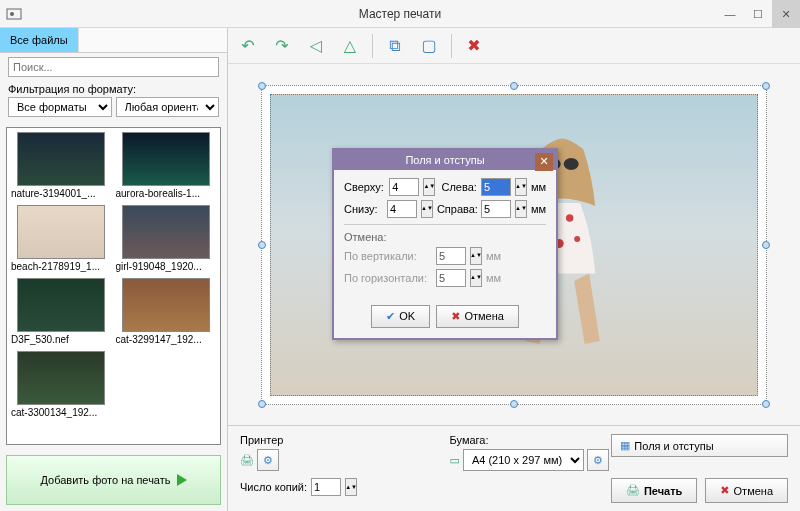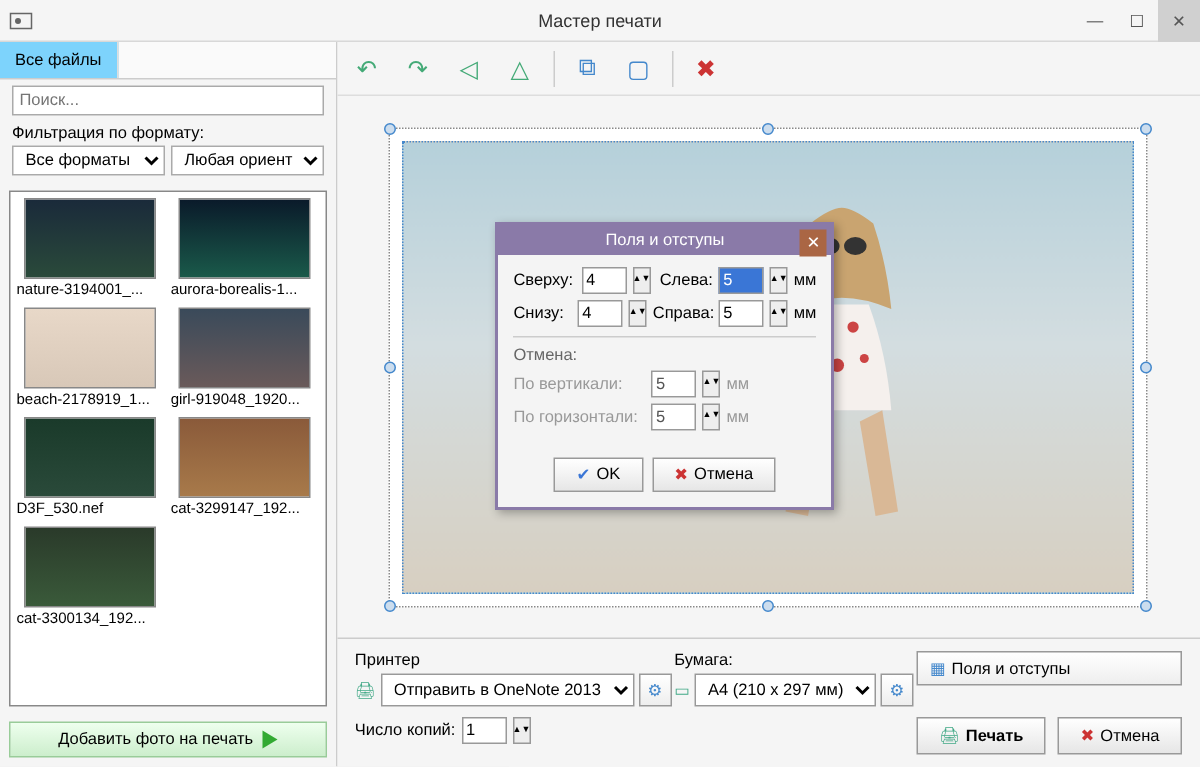--- a/index.html
+++ b/index.html
@@ -17,21 +17,21 @@
 .tab.active { background: #fff; border-top: 1px solid #ccc; border-bottom: 1px solid #fff; margin-bottom: -1px; }
 .filter-block { padding: 4px 8px; }
 .filter-block label { display: block; margin: 4px 0 2px 0; }
 .filter-block input, .filter-block select { width: 100%; border: 1px solid #aaa; padding: 2px 4px; background: #fff; height: 20px; }
 .format-row { display: flex; gap: 4px; }
 .format-row select { flex: 1; }
 .thumbs { flex: 1; overflow-y: auto; border: 1px solid #888; margin: 6px; background: #fff; padding: 4px; display: grid; grid-template-columns: 1fr 1fr; gap: 6px 4px; align-content: start; }
 .thumb { }
 .thumb .pic { width: 88px; height: 54px; background: #335; border: 1px solid #888; margin: 0 auto; }
 .thumb .cap { margin-top: 2px; font-size: 10px; white-space: nowrap; overflow: hidden; text-overflow: ellipsis; }
-.addbtn { margin: 4px 6px 6px 6px; border: 1px solid #9c9; background: linear-gradient(#efe, #cec); padding: 5px; display: flex; align-items: center; justify-content: center; gap: 6px; cursor: pointer; }
+.addbtn { margin: 4px 6px 6px 6px; border: 1px solid #9c9; background: linear-gradient(#efe, #cec); padding: 18px; display: flex; align-items: center; justify-content: center; gap: 6px; cursor: pointer; }
 .right-panel { flex: 1; display: flex; flex-direction: column; background: #f5f5f5; }
 .toolbar { height: 36px; display: flex; align-items: center; padding: 0 8px; gap: 12px; border-bottom: 1px solid #ddd; }
 .tool-icons { display: flex; gap: 10px; align-items: center; }
 .tool-icons span { width: 24px; height: 24px; display: inline-flex; align-items: center; justify-content: center; cursor: pointer; color: #4a7; font-size: 16px; }
 .tool-icons span.red { color: #c33; }
 .tool-icons span.blue { color: #48c; }
 .tool-icons .sep { border-left: 1px solid #ccc; height: 24px; width: 1px; }
 .keep-prop { margin-left: auto; display: flex; align-items: center; gap: 4px; }
 .canvas { flex: 1; padding: 10px 16px; position: relative; display: flex; align-items: center; justify-content: center; }
 .paper { border: 1px dotted #888; width: 506px; height: 320px; position: relative; background: #fff; }
@@ -224,21 +224,20 @@
         </div>
       </div>
     </div>
 
     <div class="bottom">
       <div class="bot-row">
         <div class="bot-col" style="flex:1.4">
           <span>Принтер</span>
           <div class="bot-select">
             <span style="color:#4a8">🖨</span>
-            <select style="flex:1"><option>Отправить в OneNote 2013</option></select>
             <div class="iconbtn">⚙</div>
           </div>
           <div class="fld-row" style="margin-top:4px">
             <span>Число копий:</span>
             <input class="spin" value="1" style="">
               <span class="spinbtn">▲▼</span>
           </div>
         </div>
         <div class="bot-col" style="flex:1">
           <span>Бумага:</span>

